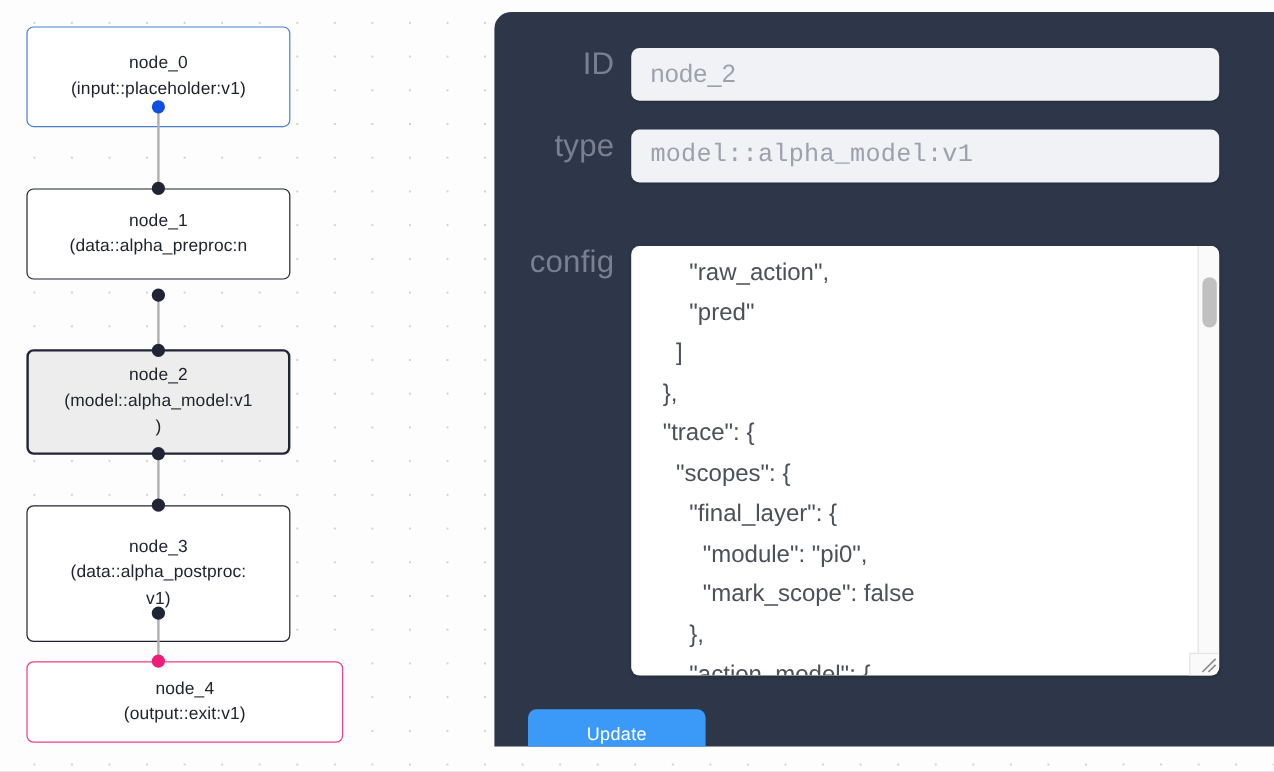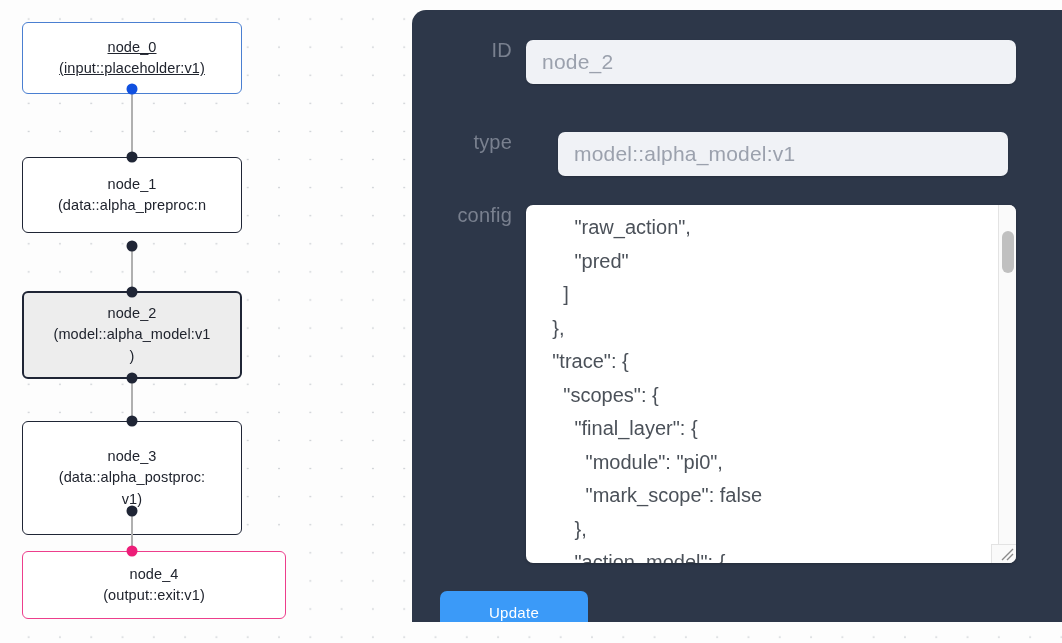--- a/index.html
+++ b/index.html
@@ -97,21 +97,21 @@
   }
   .field-row {
     position: absolute;
     display: flex;
     align-items: flex-start;
   }
   .flabel {
     width: 98px;
     text-align: right;
     color: #79808f;
-    font-size: 20px;
+    font-size: 26px;
     line-height: 1;
     padding-right: 14px;
     box-sizing: border-box;
     letter-spacing: .2px;
   }
   .finput {
     box-sizing: border-box;
     background: #f0f2f6;
     border: none;
     border-radius: 7px;
@@ -121,22 +121,22 @@
     padding: 0 16px;
     letter-spacing: .2px;
     box-shadow: 0 1px 2px rgba(0,0,0,.18);
   }
 
   
   #row-id { left: 16px; top: 30px; width: 618px; }
   #row-id .finput { width: 490px; height: 44px; line-height: 44px; }
 
   
-  #row-type { left: 16px; top: 122px; width: 618px; gap: 32px; }
-  #row-type .finput { width: 450px; height: 44px; line-height: 44px; }
+  #row-type { left: 16px; top: 98px; width: 618px; }
+  #row-type .finput { width: 490px; height: 44px; line-height: 44px; font-family: Liberation Mono, monospace; }
 
   
   #row-config { left: 16px; top: 195px; width: 618px; }
   #config-box {
     position: relative;
     width: 490px;
     height: 358px;
     background: #ffffff;
     border-radius: 7px;
     box-shadow: 0 1px 3px rgba(0,0,0,.22);
@@ -200,21 +200,21 @@
 </head>
 <body>
 
 <div id="canvas">
 
   <div class="edge" style="left:132px; top:89px; height:68px;"></div>
   <div class="edge" style="left:132px; top:246px; height:46px;"></div>
   <div class="edge" style="left:132px; top:377px; height:44px;"></div>
   <div class="edge" style="left:132px; top:511px; height:40px;"></div>
 
-  <div class="node is-input" style="left:22px; top:22px; width:220px; height:72px;text-decoration:underline;">
+  <div class="node is-input" style="left:22px; top:22px; width:220px; height:84px;">
     <span class="nlabel">node_0</span>
     <span class="nlabel">(input::placeholder:v1)</span>
   </div>
   <div class="port blue" style="left:132px; top:89px;"></div>
 
   <div class="node" style="left:22px; top:157px; width:220px; height:76px;">
     <span class="nlabel">node_1</span>
     <span class="nlabel">(data::alpha_preproc:n</span>
   </div>
   <div class="port" style="left:132px; top:157px;"></div>

